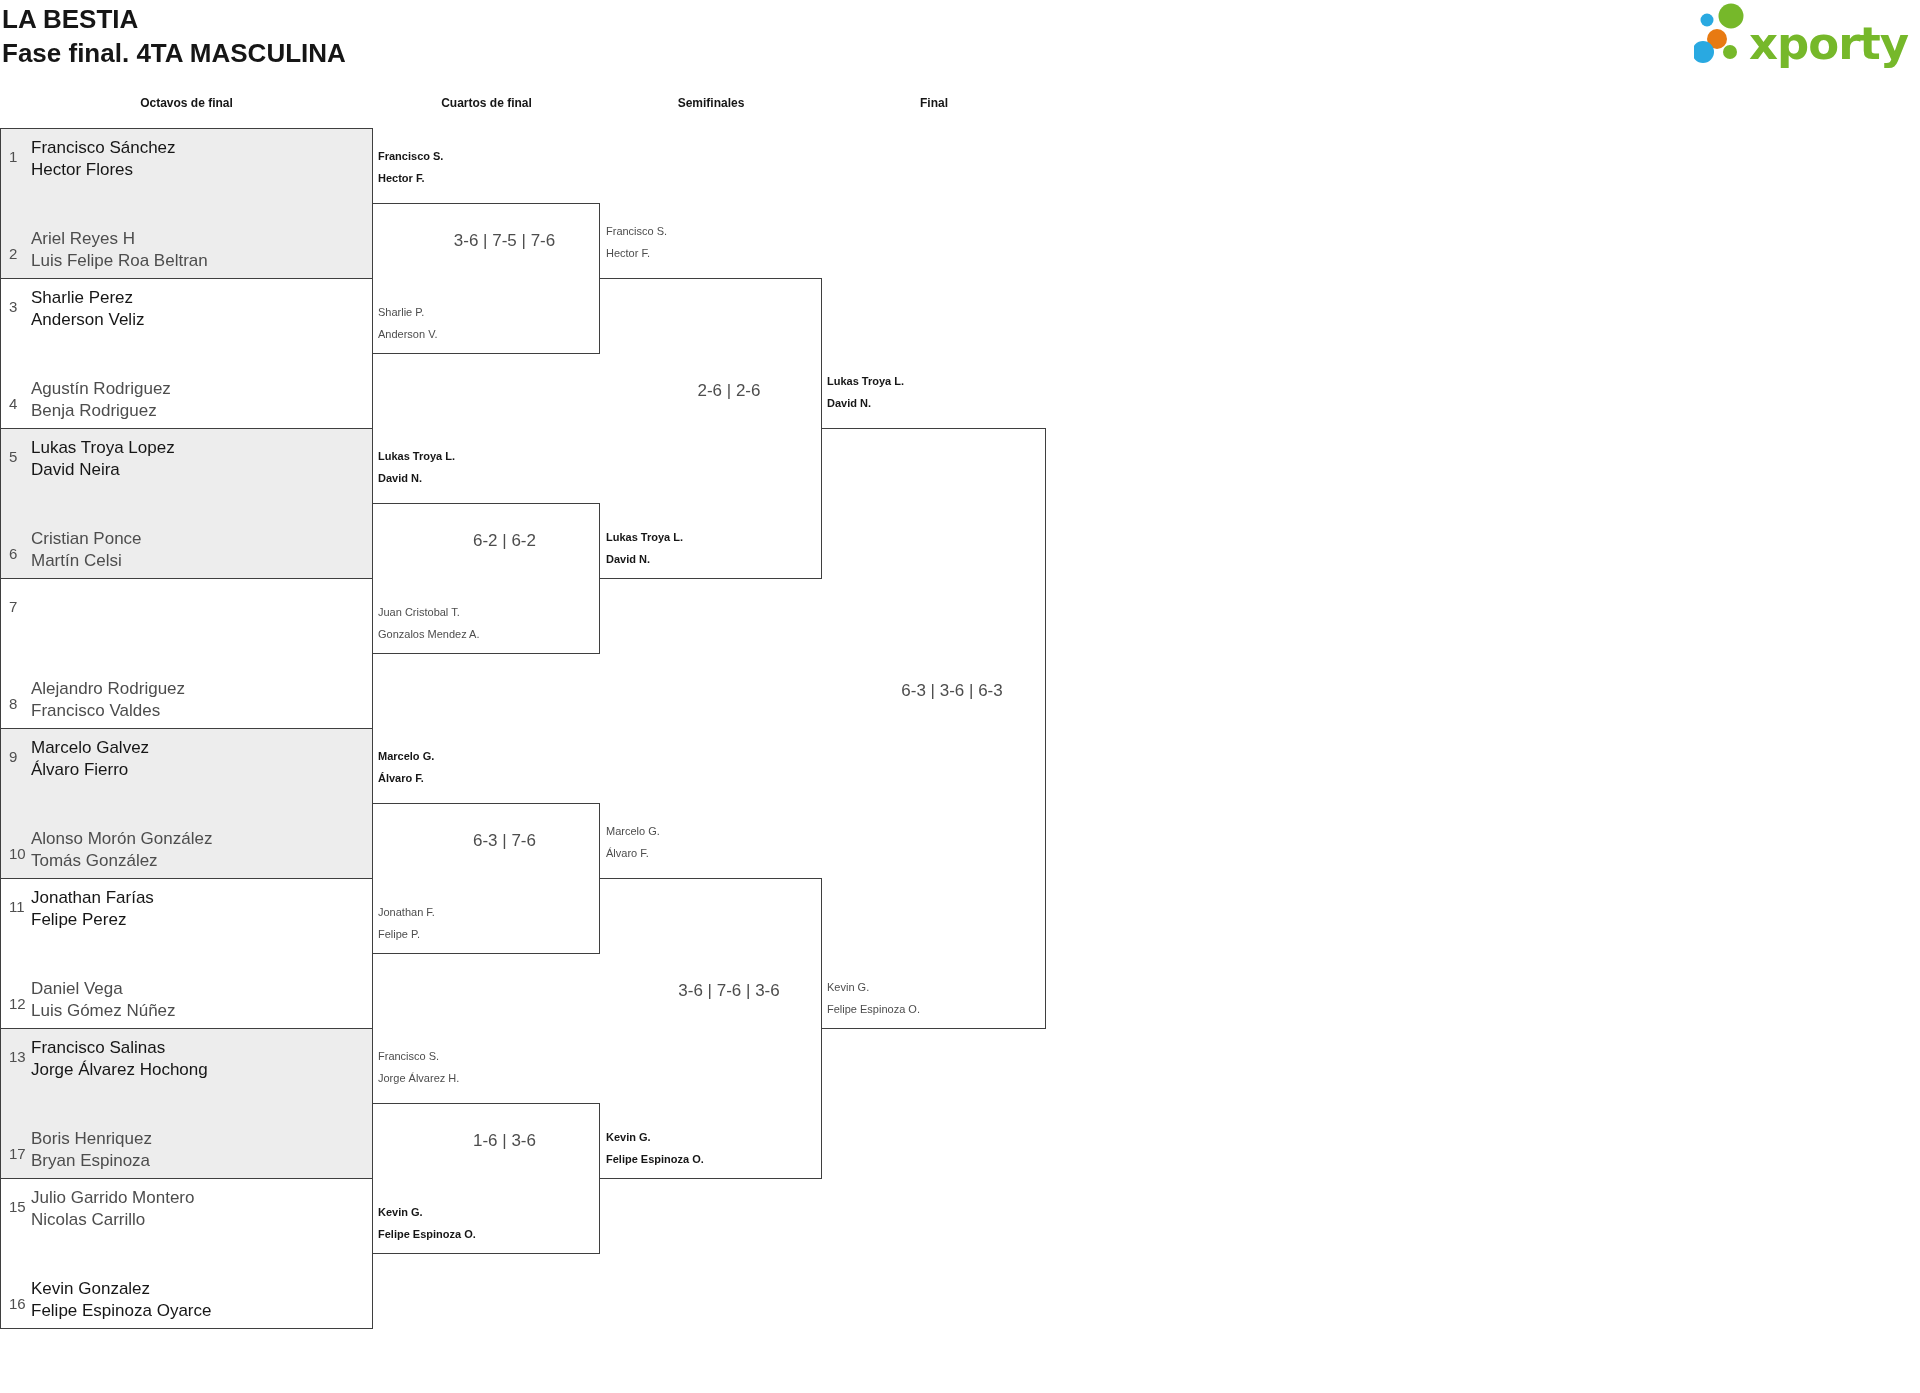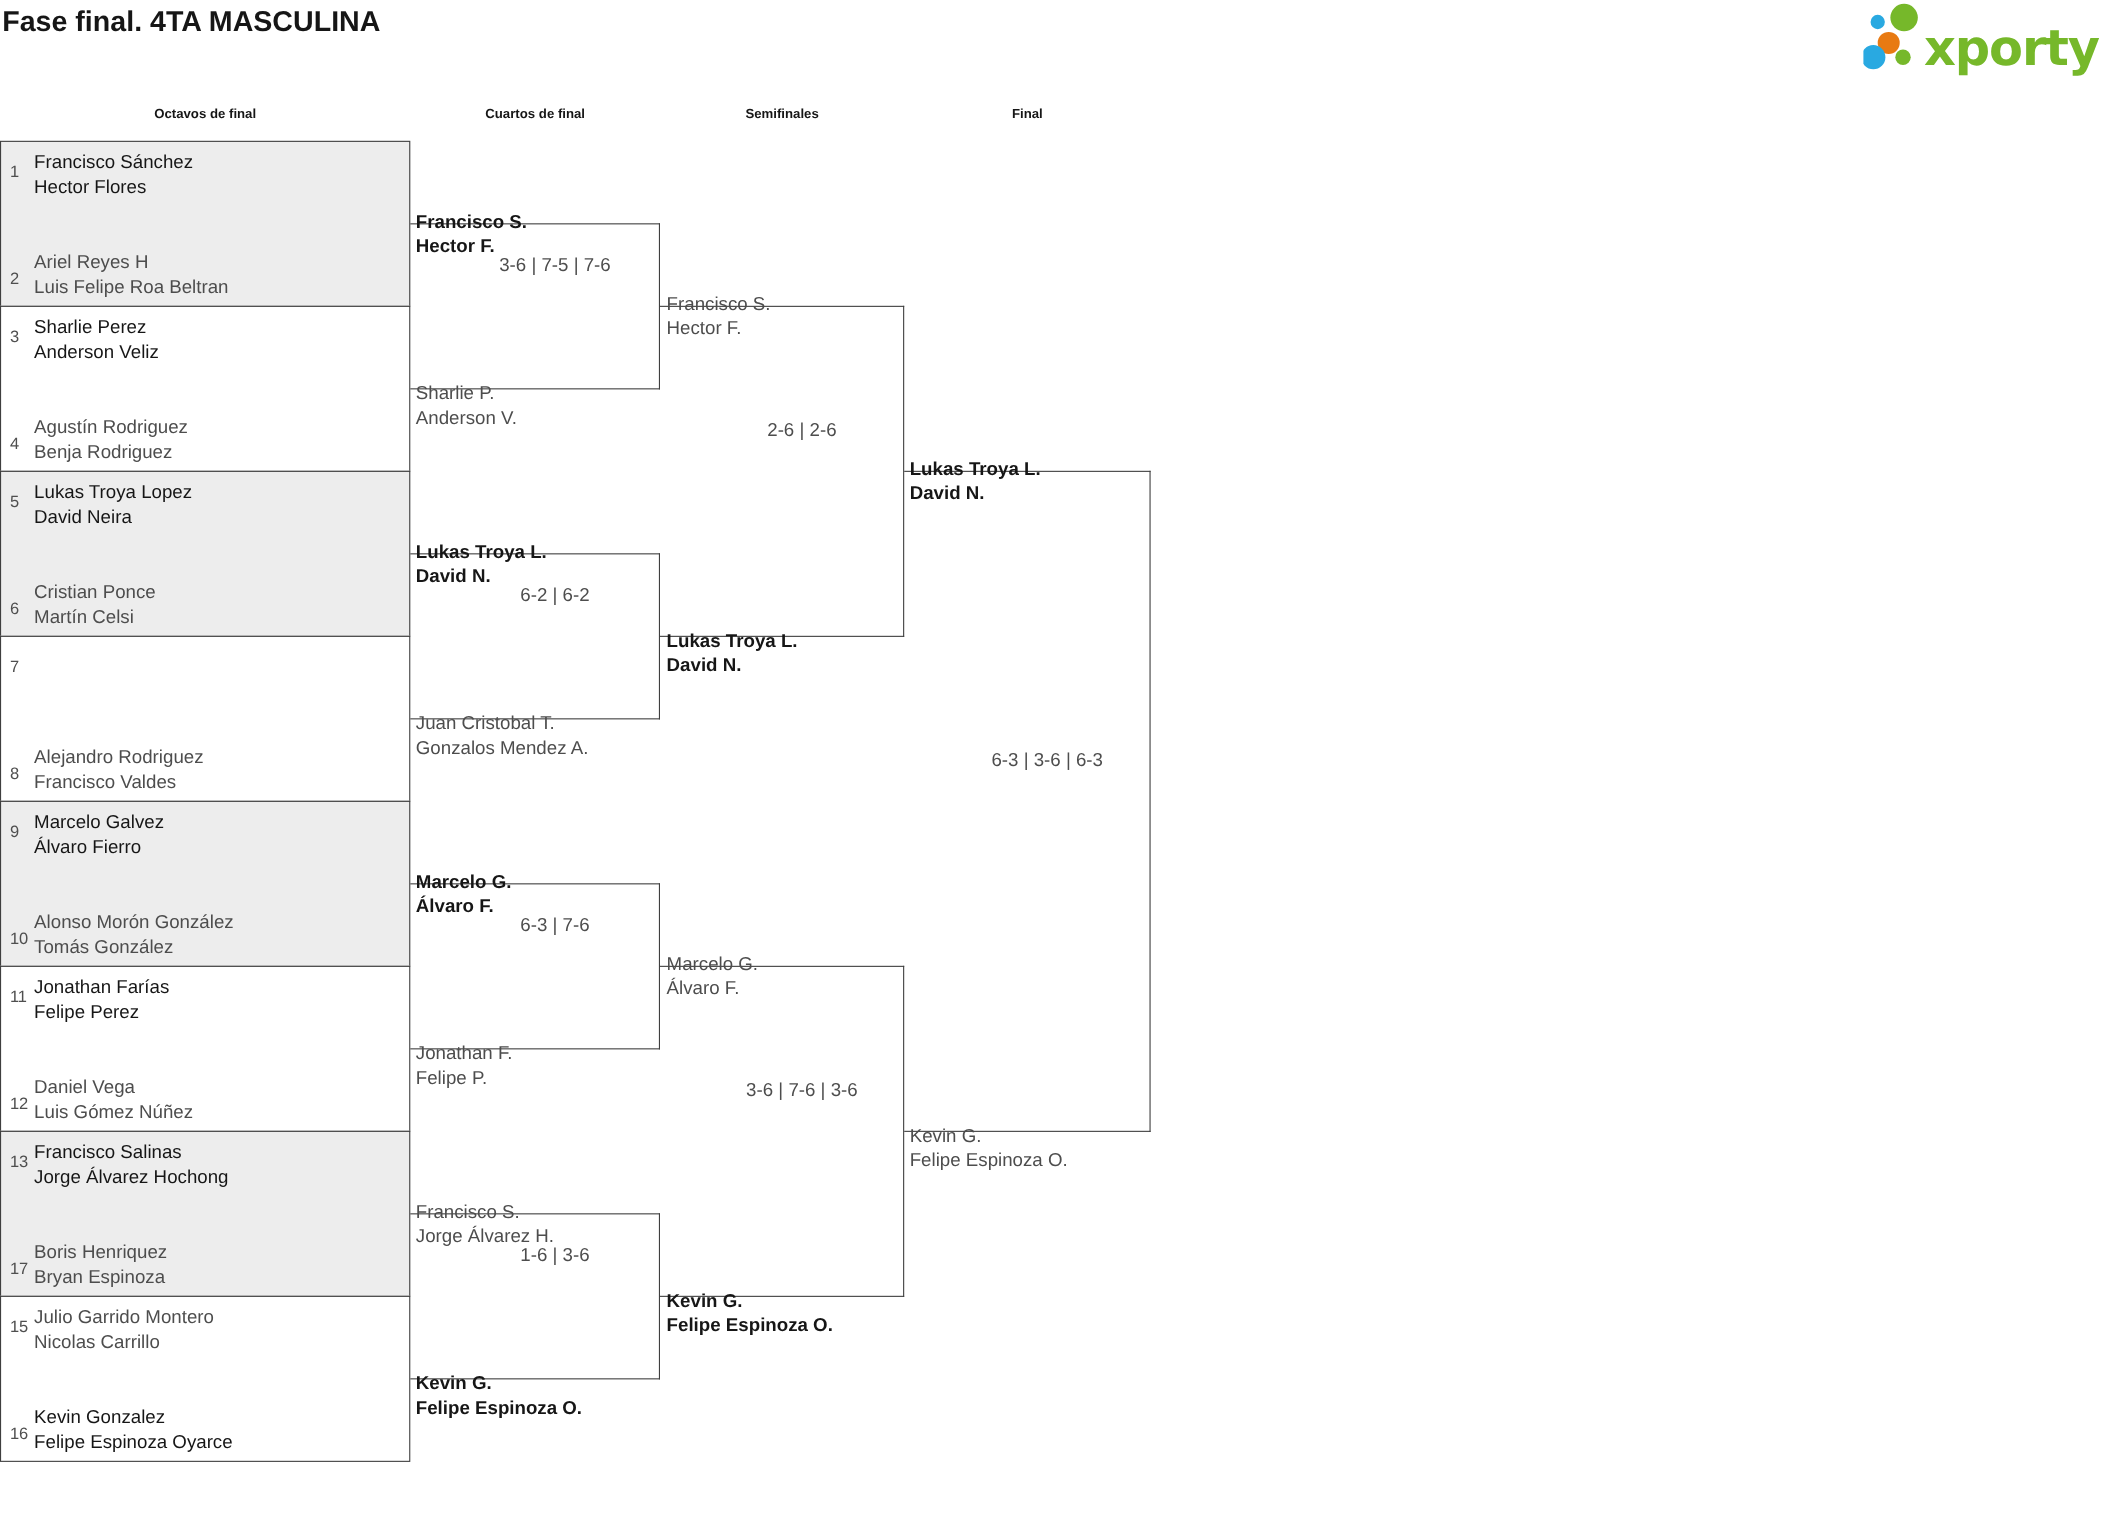--- a/index.html
+++ b/index.html
@@ -32,36 +32,37 @@
   .t2{bottom:7px;margin-top:38px;}
   .oscore{position:absolute;left:0;width:373px;text-align:center;font-size:17px;color:#4d4d4d;}
 
   
   .box{position:absolute;border:1px solid #3f3f3f;border-left:none;box-sizing:border-box;background:transparent;}
   .qf{left:373px;width:227px;height:151px;}
   .sf{left:600px;width:222px;height:301px;}
   .fin{left:822px;width:224px;height:601px;}
 
   
-  .lbl{position:absolute;font-size:17px;line-height:22px;color:#4d4d4d;white-space:nowrap;margin-top:46px;}
+  .lbl{position:absolute;font-size:11px;line-height:22px;color:#4d4d4d;white-space:nowrap;}
   .lbl.w{font-weight:700;color:#161616;}
   .qlbl{left:378px;}
   .slbl{left:606px;}
   .flbl{left:827px;}
   .bscore{position:absolute;text-align:center;font-size:17px;color:#4d4d4d;white-space:nowrap;padding-left:18px;}
   .qscore{left:373px;width:227px;}
   .sscore{left:600px;width:222px;}
   .fscore{left:822px;width:224px;}
 </style>
 </head>
 <body>
 
 <div class="canvas">
 
   <div class="title-block">
+    <div class="title-line">LA BESTIA</div>
     <div class="title-line">Fase final. 4TA MASCULINA</div>
   </div>
 
   <svg class="logo" width="222" height="74" viewBox="0 0 222 74">
     <circle cx="13" cy="20" r="6.5" fill="#29a9e1"></circle>
     <circle cx="37" cy="16" r="12.5" fill="#76b82a"></circle>
     <circle cx="23" cy="39" r="10" fill="#e87a12"></circle>
     <circle cx="9" cy="52" r="11" fill="#29a9e1"></circle>
     <circle cx="36" cy="52" r="7" fill="#76b82a"></circle>
     <text x="55" y="59" font-family="DejaVu Sans, sans-serif" font-size="45" font-weight="700" letter-spacing="-1" fill="#76b82a">xporty</text>

